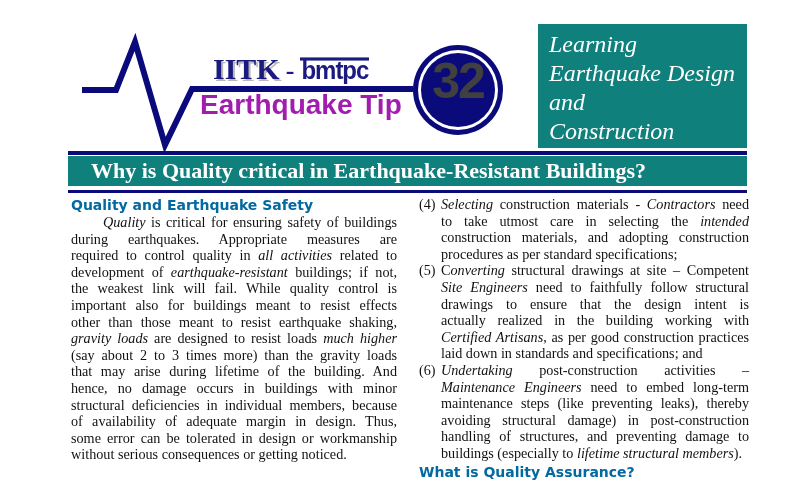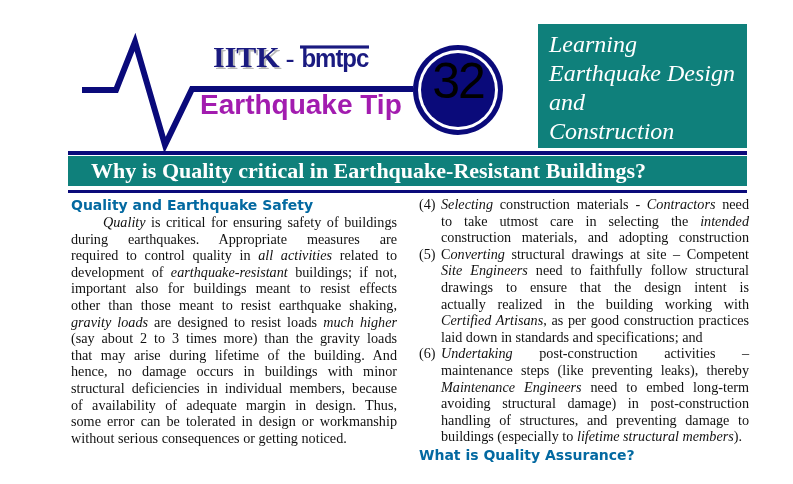--- a/index.html
+++ b/index.html
@@ -4,42 +4,42 @@
 <style>
   html, body { margin: 0; padding: 0; }
   body {
     width: 793px; height: 484px; overflow: hidden;
     background: #ffffff; position: relative;
     font-family: "Liberation Serif", "DejaVu Serif", serif;
     color: #111;
   }
   #logo-svg { position: absolute; left: 0; top: 0; }
   .iitk {
-    position: absolute; left: 213px; top: 40px;
+    position: absolute; left: 213px; top: 52px;
     font-family: "Liberation Serif", serif; font-weight: bold;
     font-size: 30px; color: #1a1a80; letter-spacing: 0px;
     text-shadow: 2px 2px 0 #b8b8b8;
     white-space: nowrap;
   }
   .iitk .dash { color: #1a1a80; text-shadow: none; margin: 0 6px; font-size: 26px; }
   .bmtpc {
     display: inline-block; font-family: "Liberation Sans", sans-serif;
     font-weight: bold; font-size: 24px; color: #1a1a80; text-shadow: none;
     letter-spacing: -1px; transform: scaleY(1.05);
     border-top: 3px solid #1a1a80; line-height: 20px; padding: 0 1px;
   }
   .eqtip {
     position: absolute; left: 200px; top: 89px;
     font-family: Liberation Sans, sans-serif; font-weight: bold;
     font-size: 28px; color: #a21caf; white-space: nowrap;
   }
   .tipnum {
     position: absolute; left: 413px; top: 52px; width: 90px; text-align: center;
-    font-family: "Liberation Sans", sans-serif; font-weight: normal;
-    font-size: 50px; color: #000000; letter-spacing: -2px;
+    font-family: "Liberation Sans", sans-serif; font-weight: bold;
+    font-size: 50px; color: #404040; letter-spacing: -2px;
   }
   .learn-box {
     position: absolute; left: 538px; top: 24px; width: 209px; height: 124px;
     background: #0f807b; color: #ffffff;
     font-family: "Liberation Serif", serif; font-style: italic;
     font-size: 24px; line-height: 29px; padding: 6px 0 0 11px; box-sizing: border-box;
   }
   .learn-box div { white-space: nowrap; }
   .rule-navy { position: absolute; height: 4px; background: #0a0a7a; }
   .rule-teal { position: absolute; height: 3px; background: #0f807b; }
@@ -94,54 +94,56 @@
 <div class="title-band">Why is Quality critical in Earthquake-Resistant Buildings?</div>
 <div class="rule-navy" style="left:68px; top:190px; width:679px; height:3px;"></div>
 
 <div class="col-left">
   <div class="section-head">Quality and Earthquake Safety</div>
   <div class="body-text" id="left-para">
       <span class="line ind"><i>Quality</i> is critical for ensuring safety of buildings</span>
       <span class="line">during earthquakes. Appropriate measures are</span>
       <span class="line">required to control quality in <i>all activities</i> related to</span>
       <span class="line">development of <i>earthquake-resistant</i> buildings; if not,</span>
+      <span class="line">the weakest link will fail. While quality control is</span>
       <span class="line">important also for buildings meant to resist effects</span>
       <span class="line">other than those meant to resist earthquake shaking,</span>
       <span class="line"><i>gravity loads</i> are designed to resist loads <i>much higher</i></span>
       <span class="line">(say about 2 to 3 times more) than the gravity loads</span>
       <span class="line">that may arise during lifetime of the building. And</span>
       <span class="line">hence, no damage occurs in buildings with minor</span>
       <span class="line">structural deficiencies in individual members, because</span>
       <span class="line">of availability of adequate margin in design. Thus,</span>
       <span class="line">some error can be tolerated in design or workmanship</span>
       <span class="line last">without serious consequences or getting noticed.</span>
     </div>
 </div>
 
 <div class="col-right">
   <div class="body-text" id="right-items">
       <div class="item">
         <span class="num">(4)</span>
         <span class="line"><i>Selecting</i> construction materials - <i>Contractors</i> need</span>
         <span class="line">to take utmost care in selecting the <i>intended</i></span>
         <span class="line">construction materials, and adopting construction</span>
+        <span class="line last">procedures as per standard specifications;</span>
       </div>
       <div class="item">
         <span class="num">(5)</span>
         <span class="line">C<i>onverting</i> structural drawings at site – Competent</span>
         <span class="line"><i>Site Engineers</i> need to faithfully follow structural</span>
         <span class="line">drawings to ensure that the design intent is</span>
         <span class="line">actually realized in the building working with</span>
         <span class="line"><i>Certified Artisans</i>, as per good construction practices</span>
         <span class="line last">laid down in standards and specifications; and</span>
       </div>
       <div class="item">
         <span class="num">(6)</span>
         <span class="line"><i>Undertaking</i> post-construction activities –</span>
+        <span class="line"><i>Maintenance Engineers</i> need to embed long-term</span>
         <span class="line">maintenance steps (like preventing leaks), thereby</span>
-        <span class="line"><i>Maintenance Engineers</i> need to embed long-term</span>
         <span class="line">avoiding structural damage) in post-construction</span>
         <span class="line">handling of structures, and preventing damage to</span>
         <span class="line last">buildings (especially to <i>lifetime structural members</i>).</span>
       </div>
     </div>
   <div class="section-head" style="margin-top:2px;">What is Quality Assurance?</div>
 </div>
 
 </body></html>

